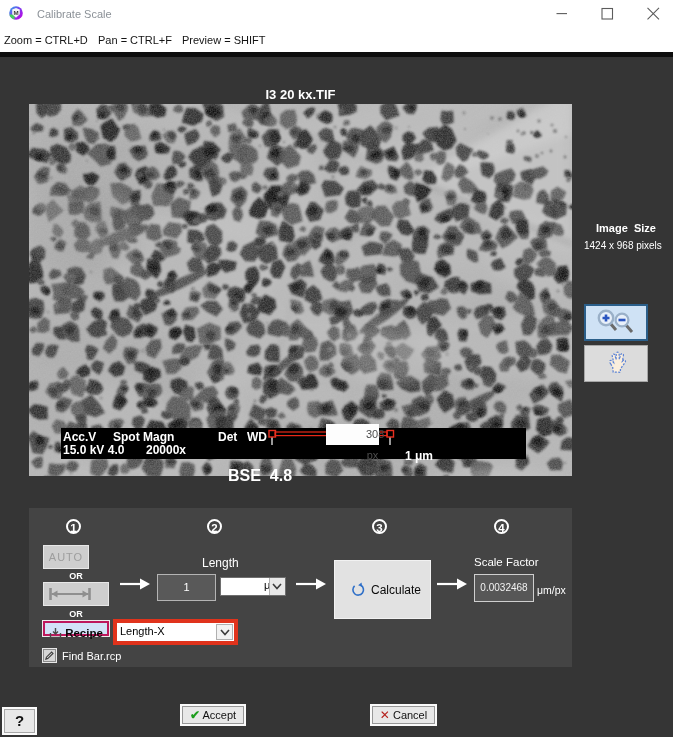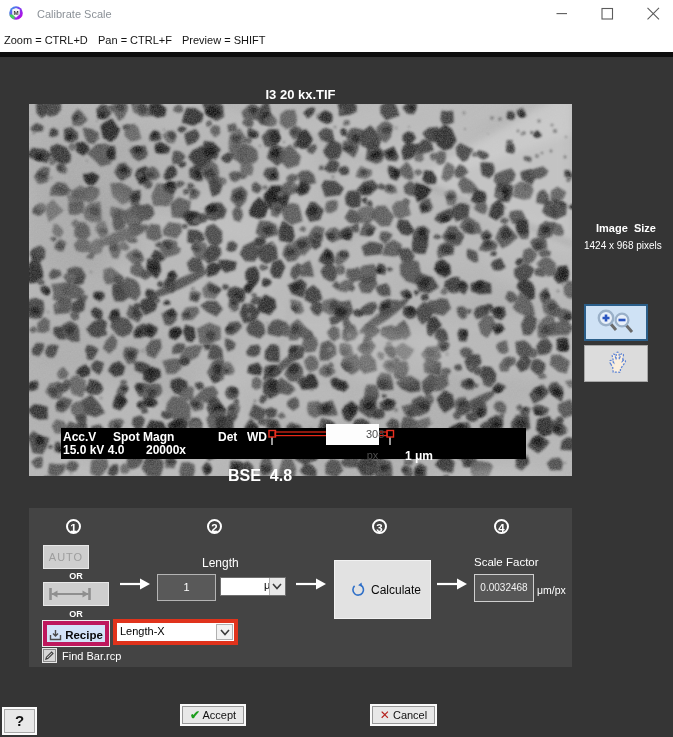--- a/index.html
+++ b/index.html
@@ -1142,21 +1142,21 @@
   <div class="abs" style="left:43px;top:545px;width:46px;height:24px;background:#cecece;border:1px solid #e8e8e8;color:#9d9d9d;font-size:11px;letter-spacing:1px;text-align:center;line-height:22px;">AUTO</div>
   <div class="abs wt" style="left:43px;top:571px;width:66px;text-align:center;font-size:9px;font-weight:bold;">OR</div>
   <div class="abs" style="left:43px;top:582px;width:66px;height:24px;background:#cecece;border:1px solid #e8e8e8;"></div>
   <svg class="abs" style="left:48px;top:587px;" width="43" height="14" viewBox="0 0 42 14">
     <path d="M 2 1 L 2 13 M 41 1 L 41 13" stroke="#8f8f8f" stroke-width="2.6"></path>
     <path d="M 3 7 L 40 7" stroke="#8f8f8f" stroke-width="2"></path>
     <path d="M 3 7 L 9 3.4 L 9 10.6 Z" fill="#8f8f8f"></path>
     <path d="M 40 7 L 34 3.4 L 34 10.6 Z" fill="#8f8f8f"></path>
   </svg>
   <div class="abs wt" style="left:43px;top:609px;width:66px;text-align:center;font-size:9px;font-weight:bold;">OR</div>
-  <div class="abs" style="left:43px;top:621px;width:66px;height:25px;background:#d3e3f8;border:4px solid #be185d;box-shadow:0 0 0 1px #ededed;color:#0a0a0a;font-size:11.5px;font-weight:bold;text-align:center;line-height:21px;"><svg width="13" height="12" viewBox="0 0 13 12" style="vertical-align:-2px;margin-right:3px;">
+  <div class="abs" style="left:43px;top:621px;width:66px;height:15px;background:#d3e3f8;border:2px solid #be185d;box-shadow:0 0 0 1px #ededed;color:#0a0a0a;font-size:11.5px;font-weight:bold;text-align:center;line-height:21px;"><svg width="13" height="12" viewBox="0 0 13 12" style="vertical-align:-2px;margin-right:3px;">
         <path d="M 6.5 1 L 6.5 6.5 M 4 4.5 L 6.5 7 L 9 4.5" stroke="#4a4a4a" stroke-width="1.4" fill="none"></path>
         <path d="M 1.5 6 L 1.5 10.5 L 11.5 10.5 L 11.5 6" stroke="#4a4a4a" stroke-width="1.4" fill="none"></path>
       </svg>Recipe</div>
   <div class="abs" style="left:43px;top:649px;width:13px;height:13px;background:#d6d6d6;border:1px solid #8a8a8a;box-shadow:0 0 0 1px #e8e8e8;"></div>
   <svg class="abs" style="left:45px;top:651px;" width="9" height="9" viewBox="0 0 9 9">
       <path d="M 0.8 8.2 L 2.8 7.6 L 8 2.4 L 6.6 1 L 1.4 6.2 Z M 0.8 8.2 L 2 7" stroke="#3e3e3e" stroke-width="1.1" fill="none"></path>
     </svg>
   <div class="abs wt" style="left:62px;top:650px;font-size:11px;">Find Bar.rcp</div>
 
   <svg class="abs" style="left:119px;top:576px;" width="32" height="16" viewBox="0 0 32 16">

